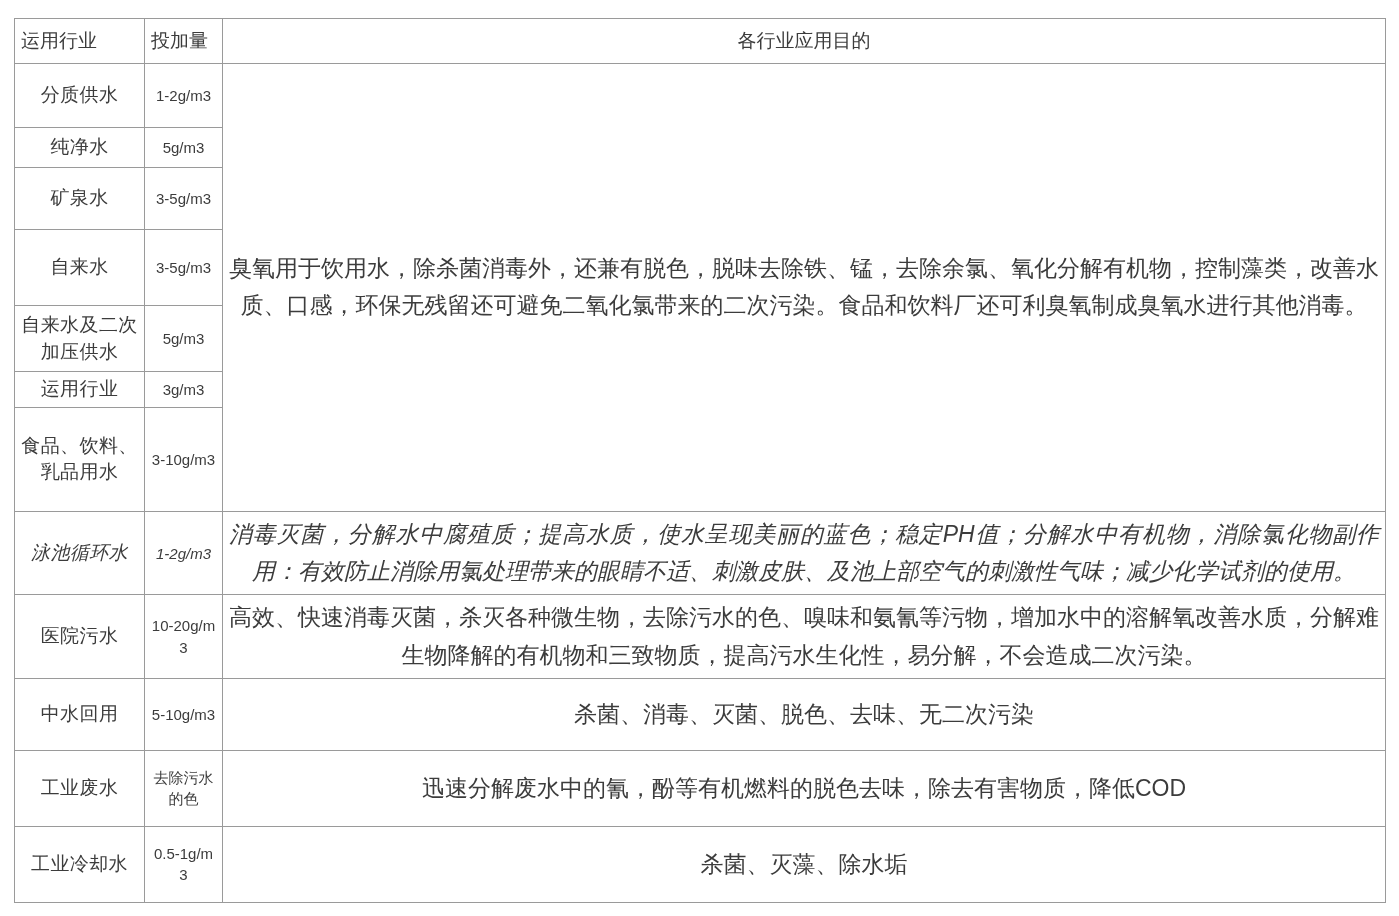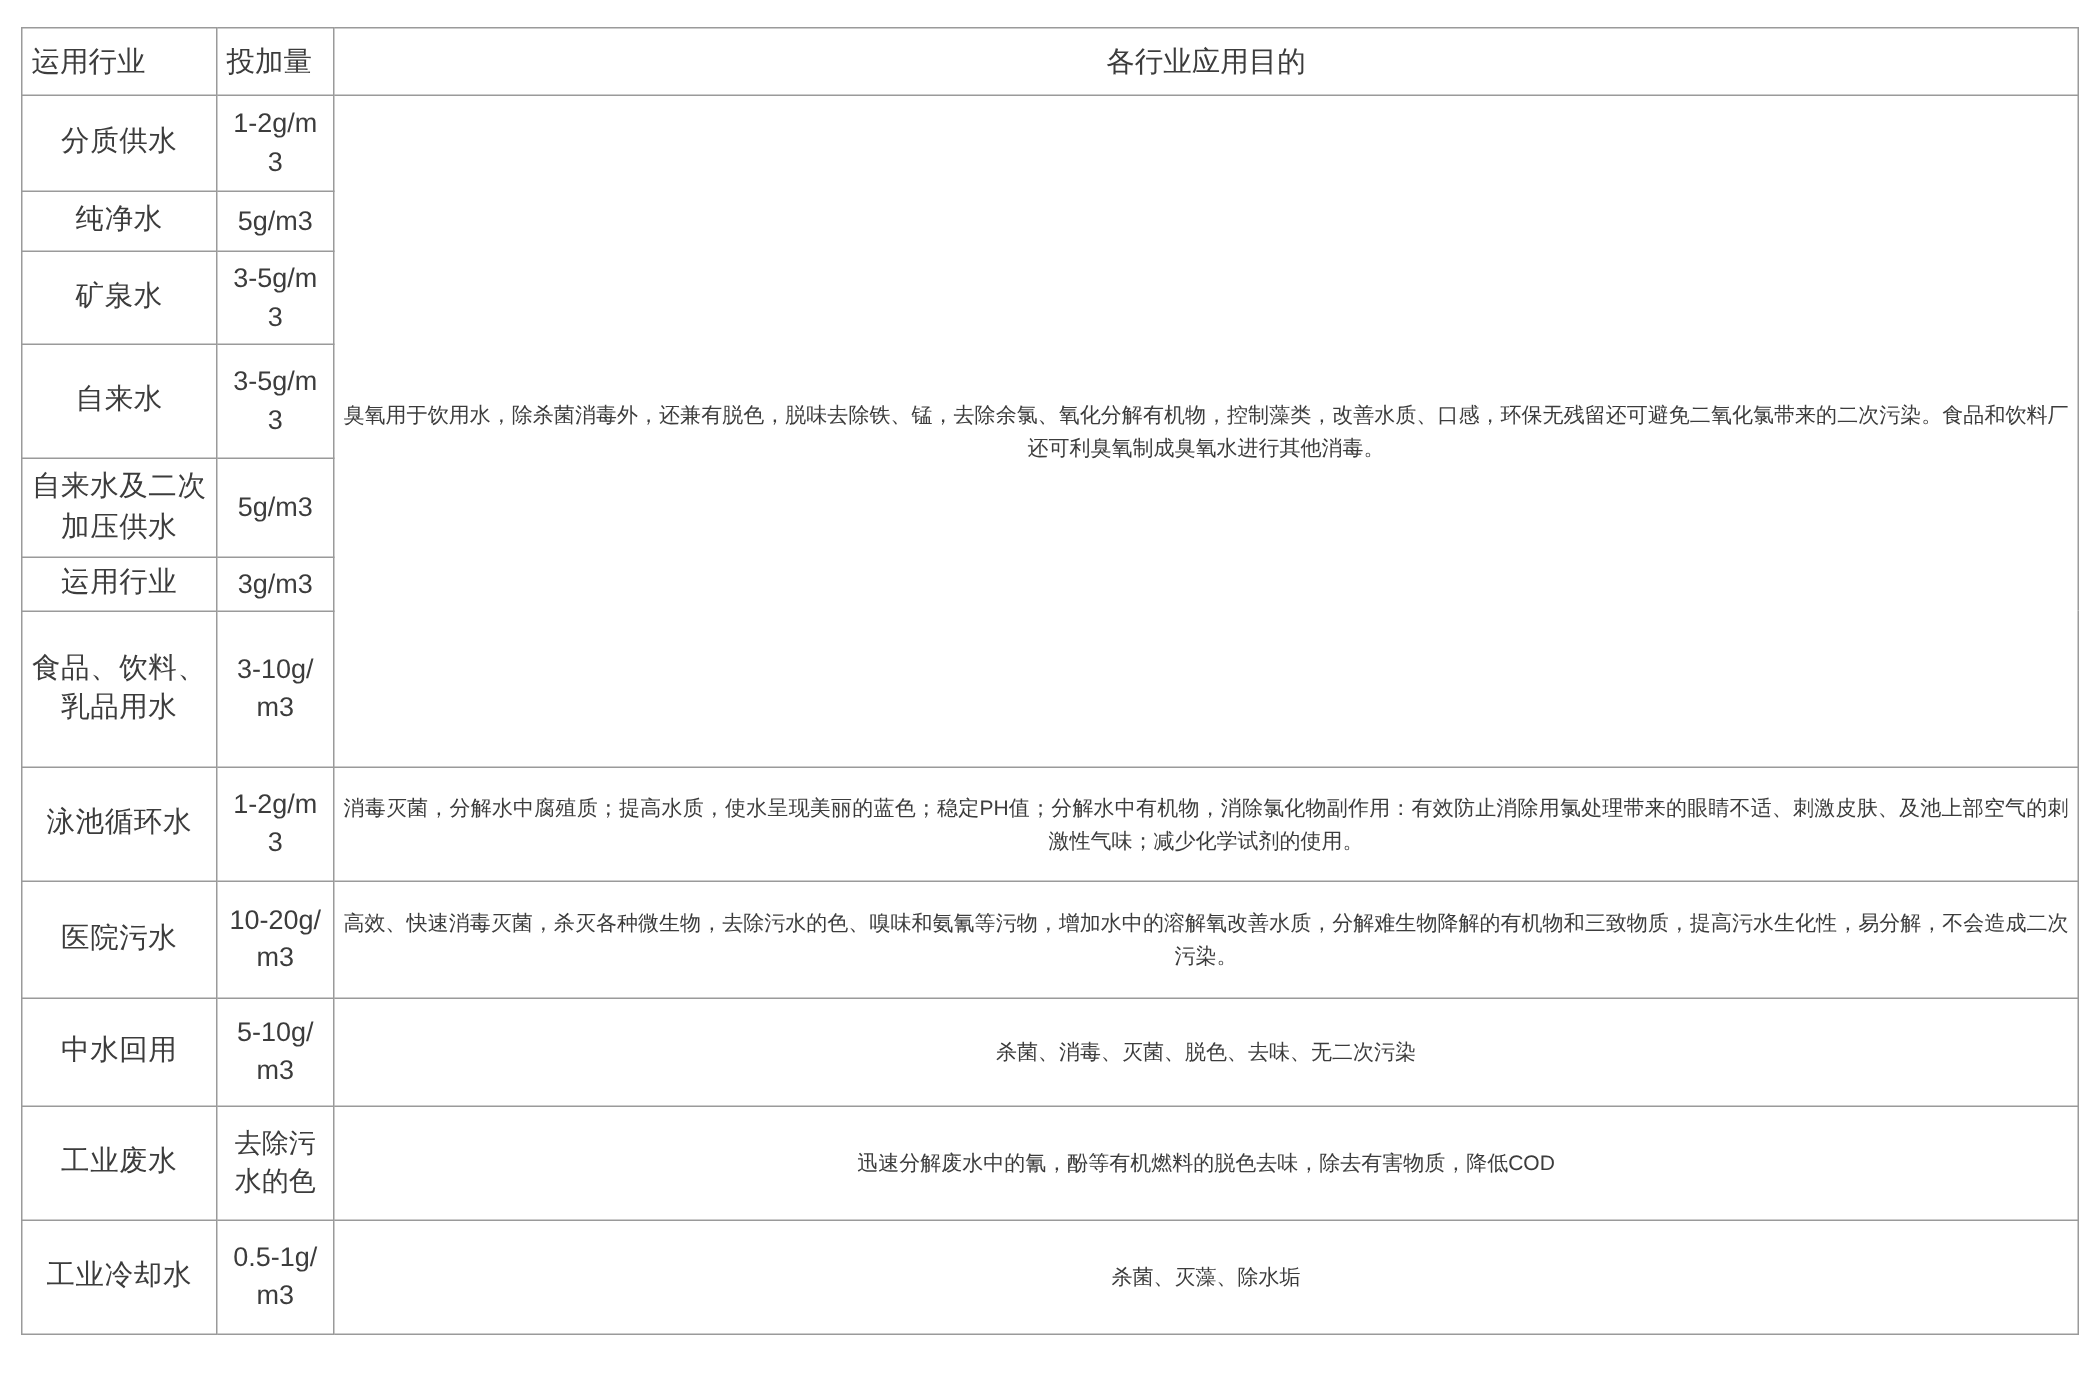--- a/index.html
+++ b/index.html
@@ -52,42 +52,42 @@
 
   td.industry {
     text-align: center;
     font-size: 19px;
     line-height: 1.42;
     letter-spacing: 0.4px;
     margin-left: 43px;
   }
   td.dose {
     text-align: center;
-    font-size: 18px;
+    font-size: 15px;
     line-height: 1.42;
     word-break: break-all;
   }
   td.purpose {
     text-align: center;
-    font-size: 14px;
+    font-size: 23px;
     line-height: 1.62;
     padding: 6px 10px;
   }
   td.purpose.indent {
     text-align: justify;
     text-align-last: center;
   }
   .row-h-1 { height: 64px; }
   .row-h-2 { height: 40px; }
   .row-h-3 { height: 62px; }
   .row-h-4 { height: 76px; }
   .row-h-5 { height: 66px; }
   .row-h-6 { height: 34px; }
   .row-h-7 { height: 104px; }
-  .row-h-8 { height: 76px; }
+  .row-h-8 { height: 76px; font-style: italic; }
   .row-h-9 { height: 78px; }
   .row-h-10 { height: 72px; }
   .row-h-11 { height: 76px; }
   .row-h-12 { height: 76px; }
 </style>
 </head>
 <body>
 
 <div class="sheet">
   <table class="ozone-table">

